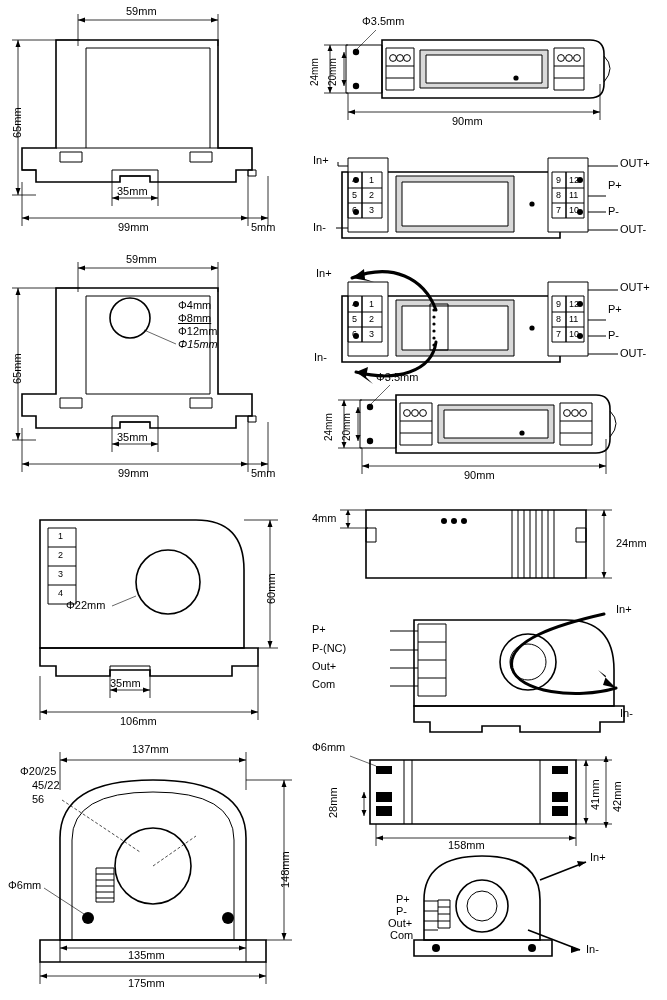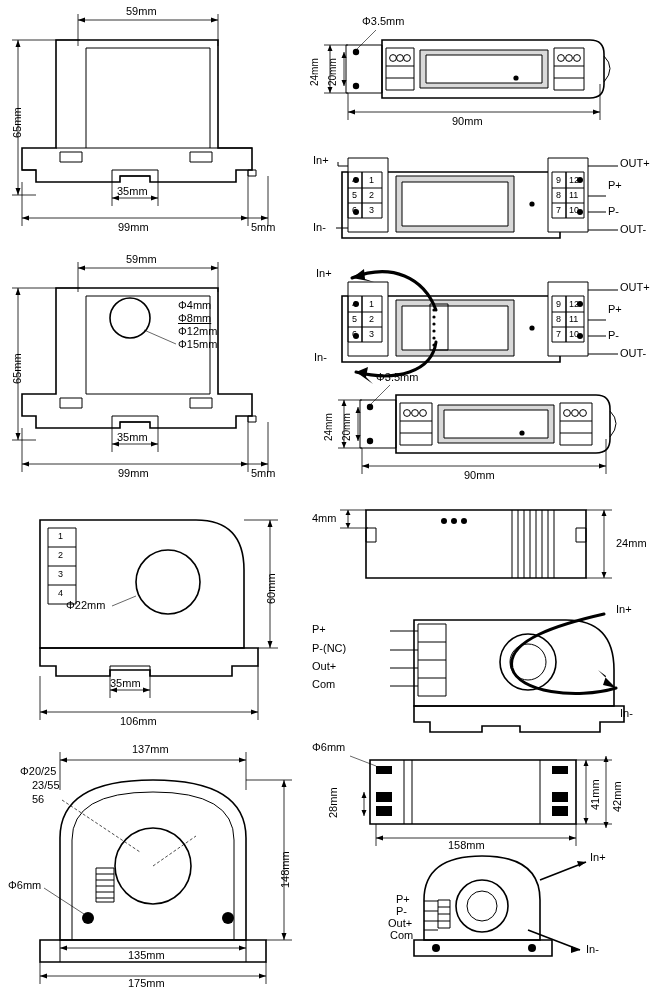--- a/index.html
+++ b/index.html
@@ -510,21 +510,21 @@
 <div class="lbl xs" style="left:556px;top:206px;">7</div>
 <div class="lbl xs" style="left:569px;top:176px;">12</div>
 <div class="lbl xs" style="left:569px;top:191px;">11</div>
 <div class="lbl xs" style="left:569px;top:206px;">10</div>
 
 <div class="lbl" style="left:126px;top:254px;">59mm</div>
 <div class="lbl vert" style="left:12px;top:384px;transform:rotate(-90deg);">65mm</div>
 <div class="lbl" style="left:178px;top:300px;">Φ4mm</div>
 <div class="lbl" style="left:178px;top:313px;text-decoration:underline;">Φ8mm</div>
 <div class="lbl" style="left:178px;top:326px;">Φ12mm</div>
-<div class="lbl" style="left:178px;top:339px;">Φ15mm</div>
+<div class="lbl" style="left:178px;top:339px;font-style:italic;">Φ15mm</div>
 <div class="lbl" style="left:117px;top:432px;">35mm</div>
 <div class="lbl" style="left:118px;top:468px;">99mm</div>
 <div class="lbl" style="left:251px;top:468px;">5mm</div>
 
 <div class="lbl" style="left:316px;top:268px;">In+</div>
 <div class="lbl" style="left:314px;top:352px;">In-</div>
 <div class="lbl" style="left:620px;top:282px;">OUT+</div>
 <div class="lbl" style="left:620px;top:348px;">OUT-</div>
 <div class="lbl" style="left:608px;top:304px;">P+</div>
 <div class="lbl" style="left:608px;top:330px;">P-</div>
@@ -560,21 +560,21 @@
 
 <div class="lbl" style="left:312px;top:624px;">P+</div>
 <div class="lbl" style="left:312px;top:643px;">P-(NC)</div>
 <div class="lbl" style="left:312px;top:661px;">Out+</div>
 <div class="lbl" style="left:312px;top:679px;">Com</div>
 <div class="lbl" style="left:616px;top:604px;">In+</div>
 <div class="lbl" style="left:620px;top:708px;">In-</div>
 
 <div class="lbl" style="left:132px;top:744px;">137mm</div>
 <div class="lbl" style="left:20px;top:766px;">Φ20/25</div>
-<div class="lbl" style="left:32px;top:780px;">23/55</div>
+<div class="lbl" style="left:32px;top:780px;">45/22</div>
 <div class="lbl" style="left:32px;top:794px;">56</div>
 <div class="lbl" style="left:8px;top:880px;">Φ6mm</div>
 <div class="lbl vert" style="left:280px;top:888px;transform:rotate(-90deg);">148mm</div>
 <div class="lbl" style="left:128px;top:950px;">135mm</div>
 <div class="lbl" style="left:128px;top:978px;">175mm</div>
 
 <div class="lbl" style="left:312px;top:742px;">Φ6mm</div>
 <div class="lbl vert" style="left:328px;top:818px;transform:rotate(-90deg);">28mm</div>
 <div class="lbl vert" style="left:590px;top:810px;transform:rotate(-90deg);">41mm</div>
 <div class="lbl vert" style="left:612px;top:812px;transform:rotate(-90deg);">42mm</div>

